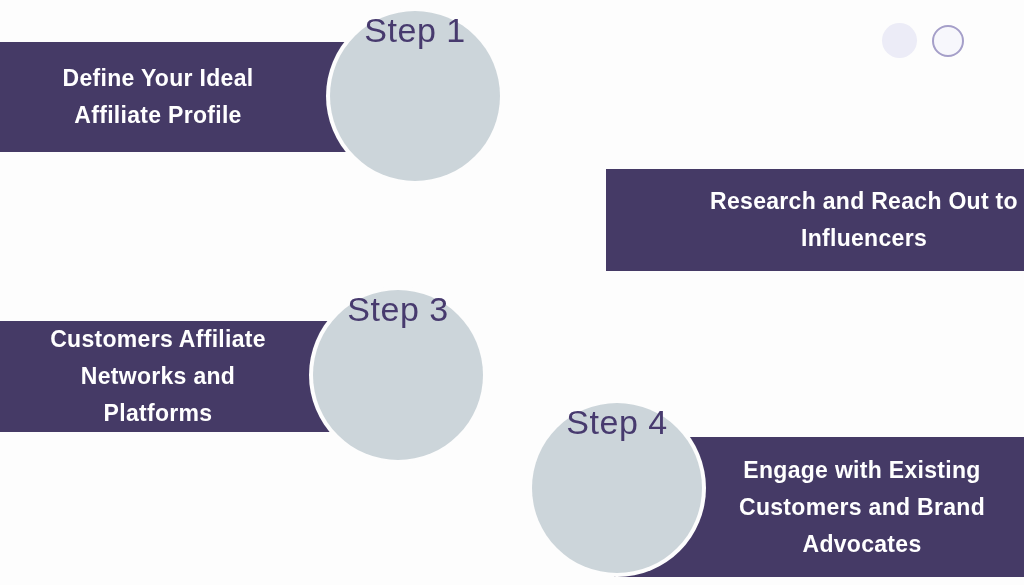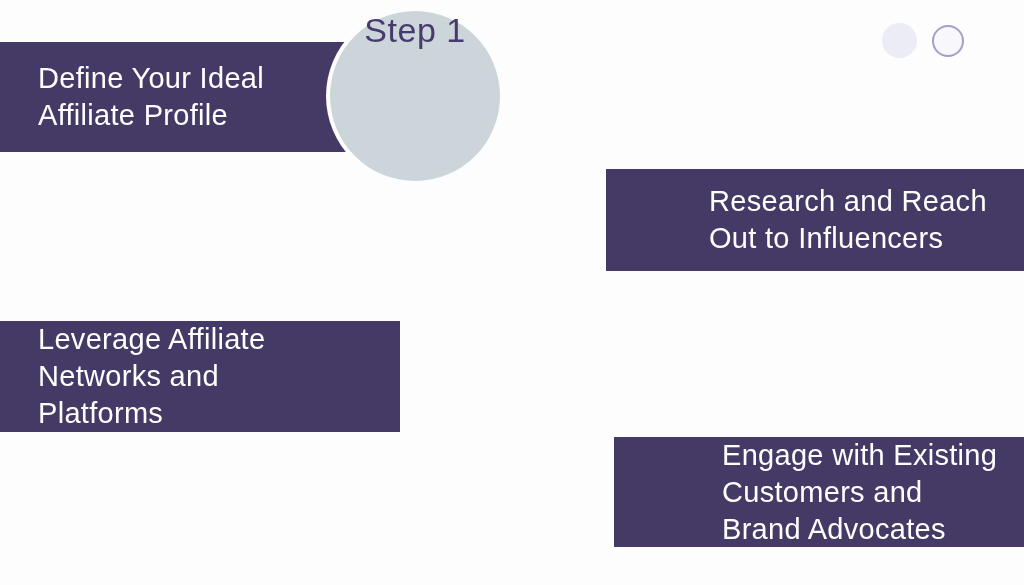--- a/index.html
+++ b/index.html
@@ -26,24 +26,24 @@
   }
   .banner {
     position: absolute;
     background: var(--banner);
     display: flex;
     align-items: center;
     justify-content: center;
   }
   .banner-text {
     color: var(--banner_text);
-    font-size: 29px;
-    font-weight: 400;
+    font-size: 23px;
+    font-weight: 700;
     line-height: 37px;
-    text-align: left;
+    text-align: center;
     letter-spacing: 0.3px;
   }
   .circle {
     position: absolute;
     width: 170px;
     height: 170px;
     border-radius: 50%;
     background: var(--circle_fill);
     box-shadow: 0 0 0 4px var(--background);
     display: flex;
@@ -62,21 +62,21 @@
   .circle-1 { left: 330px; top: 11px; }
   
   .banner-2 { left: 606px; top: 169px; width: 418px; height: 102px; padding-left: 98px; }
   .banner-2 .banner-text { max-width: 310px; }
   .circle-2 { left: 522px; top: 138px; }
   
   .banner-3 { left: 0; top: 321px; width: 400px; height: 111px; padding-right: 84px; }
   .banner-3 .banner-text { max-width: 240px; }
   .circle-3 { left: 313px; top: 290px; }
   
-  .banner-4 { left: 614px; top: 437px; width: 410px; height: 110px; padding-left: 86px; }
+  .banner-4 { left: 614px; top: 437px; width: 410px; height: 140px; padding-left: 86px; }
   .banner-4 .banner-text { max-width: 280px; }
   .circle-4 { left: 532px; top: 403px; }
   
   .dot {
     position: absolute;
     border-radius: 50%;
   }
   .dot-filled {
     left: 882px; top: 23px;
     width: 35px; height: 35px;
@@ -99,23 +99,29 @@
   </div>
   <div class="circle circle-1">
     <span class="step-label">Step 1</span>
   </div>
 
   <div class="banner banner-2">
     <div class="banner-text">Research and Reach Out to Influencers</div>
   </div>
 
   <div class="banner banner-3">
-    <div class="banner-text">Leverage Affiliate Networks and Platforms</div>
+    <div class="banner-text">Customers Affiliate Networks and Platforms</div>
+  </div>
+  <div class="circle circle-3">
+    <span class="step-label">Step 3</span>
   </div>
 
   <div class="banner banner-4">
     <div class="banner-text">Engage with Existing Customers and Brand Advocates</div>
+  </div>
+  <div class="circle circle-4">
+    <span class="step-label">Step 4</span>
   </div>
 
   <div class="dot dot-filled"></div>
   <div class="dot dot-outlined"></div>
 
 </div>
 
 </body></html>

